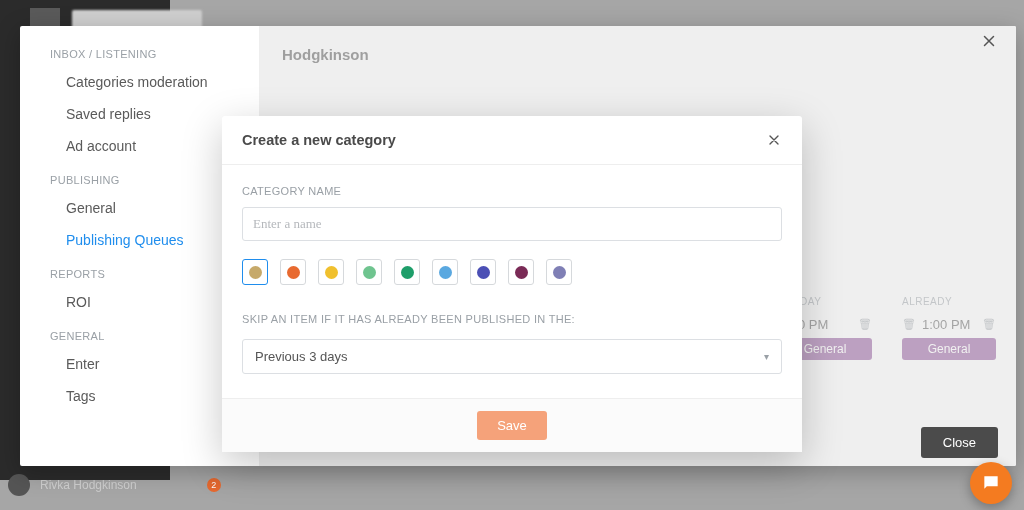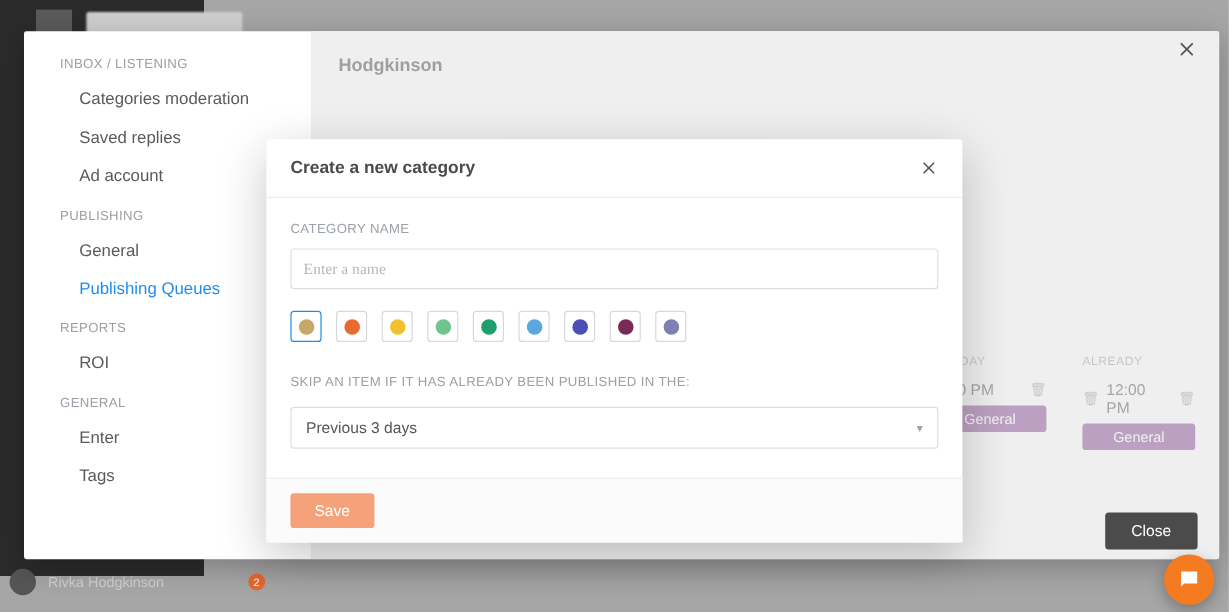--- a/index.html
+++ b/index.html
@@ -106,21 +106,21 @@
   }
   .swatch.selected { border-color: #1f8ded; }
   .swatch .dot { width: 13px; height: 13px; border-radius: 50%; }
   .select {
     width: 100%; border: 1px solid #dcdfe3; border-radius: 3px; padding: 9px 12px;
     font-size: 13px; color: #555; background: #fff; display: flex; align-items: center;
     justify-content: space-between; cursor: pointer;
   }
   .select .caret { color: #9aa0a6; font-size: 10px; }
   .inner-footer {
-    border-top: 1px solid #eee; padding: 12px 20px; display: flex; justify-content: flex-start;
+    border-top: 1px solid #eee; padding: 12px 20px; display: flex; justify-content: center;
     background: #fbfbfb;
   }
   .save-btn {
     background: #f5a27a; color: #fff; border: none; padding: 7px 20px;
     border-radius: 3px; font-size: 13px; cursor: pointer;
   }
 
   
   .close-btn {
     position: absolute; right: 26px; bottom: 52px; background: #4b4b4b; color: #fff;
@@ -179,21 +179,21 @@
             <span style="color:#9aa0a6;font-size:11px;">🗑</span>
             <span>0 PM</span>
             <span class="trash">🗑</span>
           </div>
           <div class="schedule-badge">General</div>
         </div>
         <div class="schedule-col">
           <div class="day">ALREADY</div>
           <div class="timerow">
             <span style="color:#9aa0a6;font-size:11px;">🗑</span>
-            <span>12:00 PM</span>
+            <span>1:00 PM</span>
             <span class="trash">🗑</span>
           </div>
           <div class="schedule-badge">General</div>
         </div>
       </div>
 
     <div class="inner-dim"></div>
   </div>
 </div>
 

